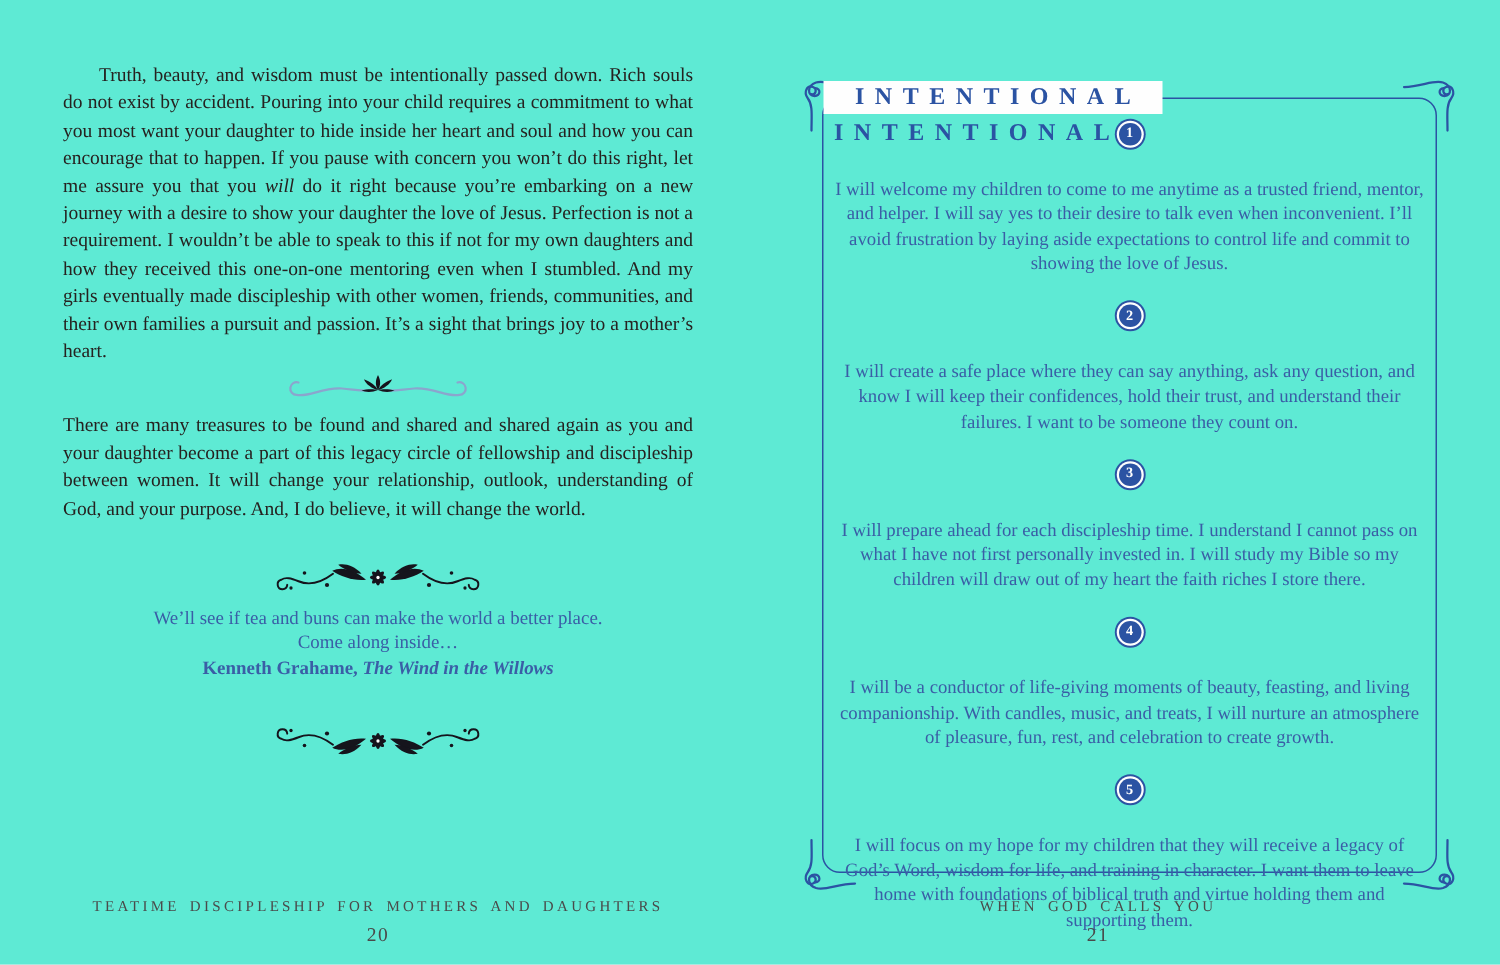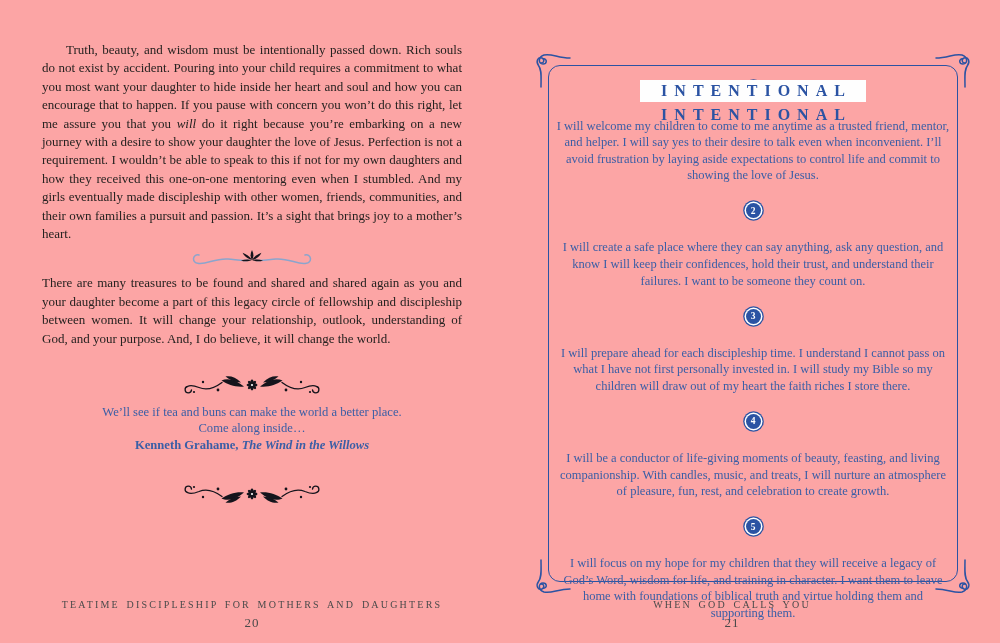--- a/index.html
+++ b/index.html
@@ -1,19 +1,19 @@
 <!DOCTYPE html>
 <html><head>
 <meta charset="utf-8">
 <style>
   * { margin:0; padding:0; box-sizing:border-box; }
   html,body { background:#e8e8e8; }
   .spread {
     position:relative; width:1000px; height:643px; margin:0 auto;
-    background:#fca5a5; overflow:hidden;
+    background:#5eead4; overflow:hidden;
     font-family:"Liberation Serif", serif; color:#262220;
   }
   
   .left-content { position:absolute; left:42px; top:41px; width:420px; }
   .para { font-size:13px; line-height:18.4px; text-align:justify; }
   .para.indent { text-indent:24px; }
   .para em { font-style:italic; }
   .divider { text-align:center; margin:4px 0 3px 0; height:24px; }
   .ornament { text-align:center; margin-top:26px; height:26px; }
   .ornament.flip svg { transform:scaleY(-1); }
@@ -33,22 +33,22 @@
   .frame {
     position:absolute; left:548px; top:65px; width:410px; height:517px;
     border:1.5px solid #2b53a3; border-radius:12px;
   }
   .corner { position:absolute; width:44px; height:44px; }
   .corner.c-tl { left:-15px; top:-15px; }
   .corner.c-tr { right:-15px; top:-15px; transform:scaleX(-1); }
   .corner.c-bl { left:-15px; bottom:-15px; transform:scaleY(-1); }
   .corner.c-br { right:-15px; bottom:-15px; transform:scale(-1,-1); }
   .frame-title {
-    position:absolute; top:-12px; left:0; width:100%; text-align:center;
-    color:#2b53a3; font-weight:bold; line-height:1;margin-top:26px;
+    position:absolute; top:-12px; left:0; width:100%; text-align:left;
+    color:#2b53a3; font-weight:bold; line-height:1;
   }
   .frame-title .t1, .frame-title .t2 {
     display:inline-block; font-size:16px; letter-spacing:7px; padding-left:7px;
   }
   .frame-title .t1 { background:#fefefe; padding:3px 14px 3px 21px; }
   .frame-title .t2 { margin-top:5px; }
   .intro {
     margin:34px 14px 0 14px; font-size:13px; line-height:18px;
     text-align:justify; color:#262220;
   }

